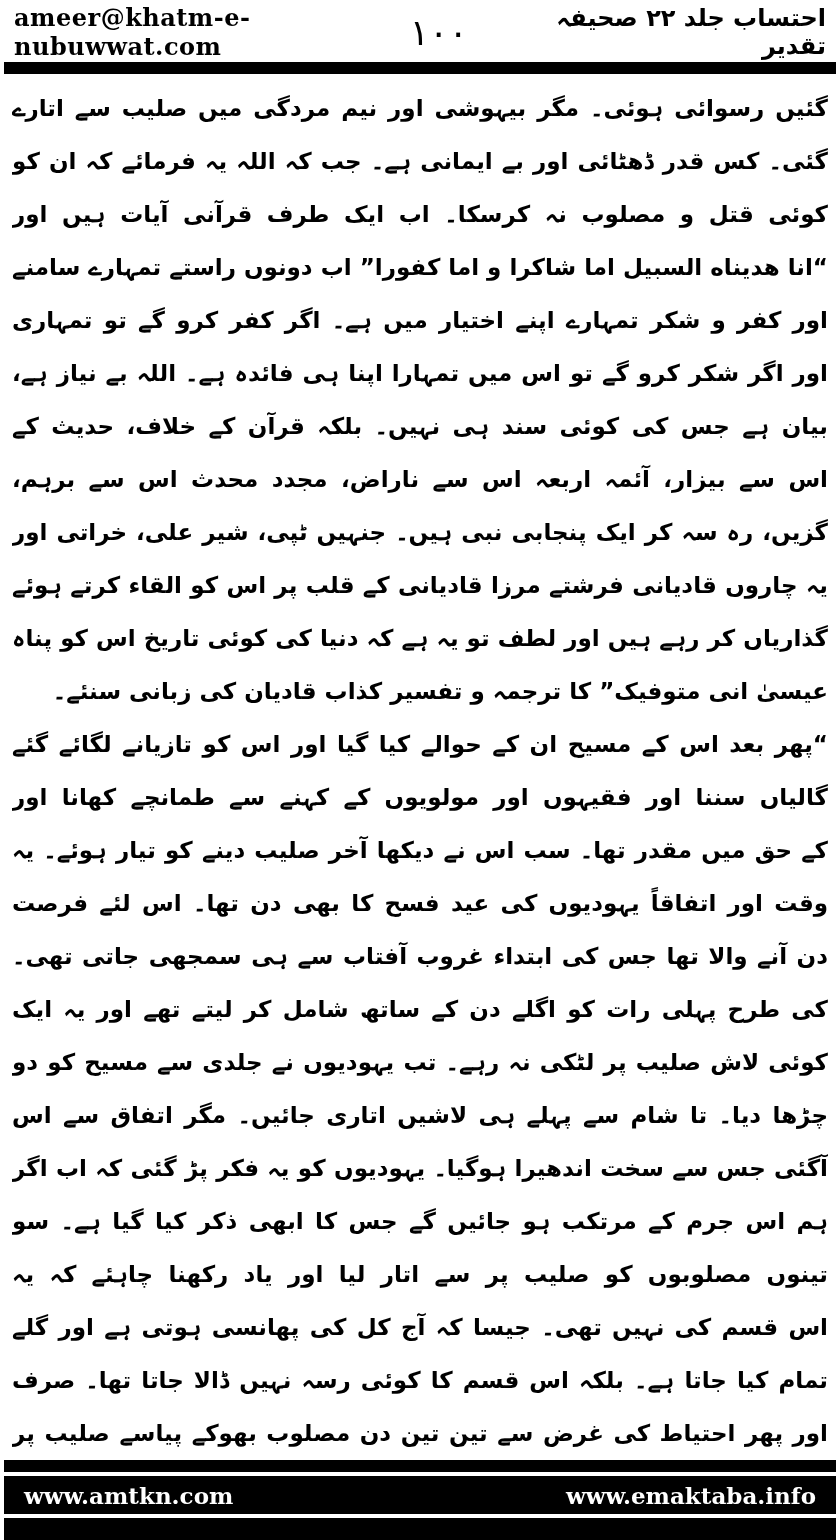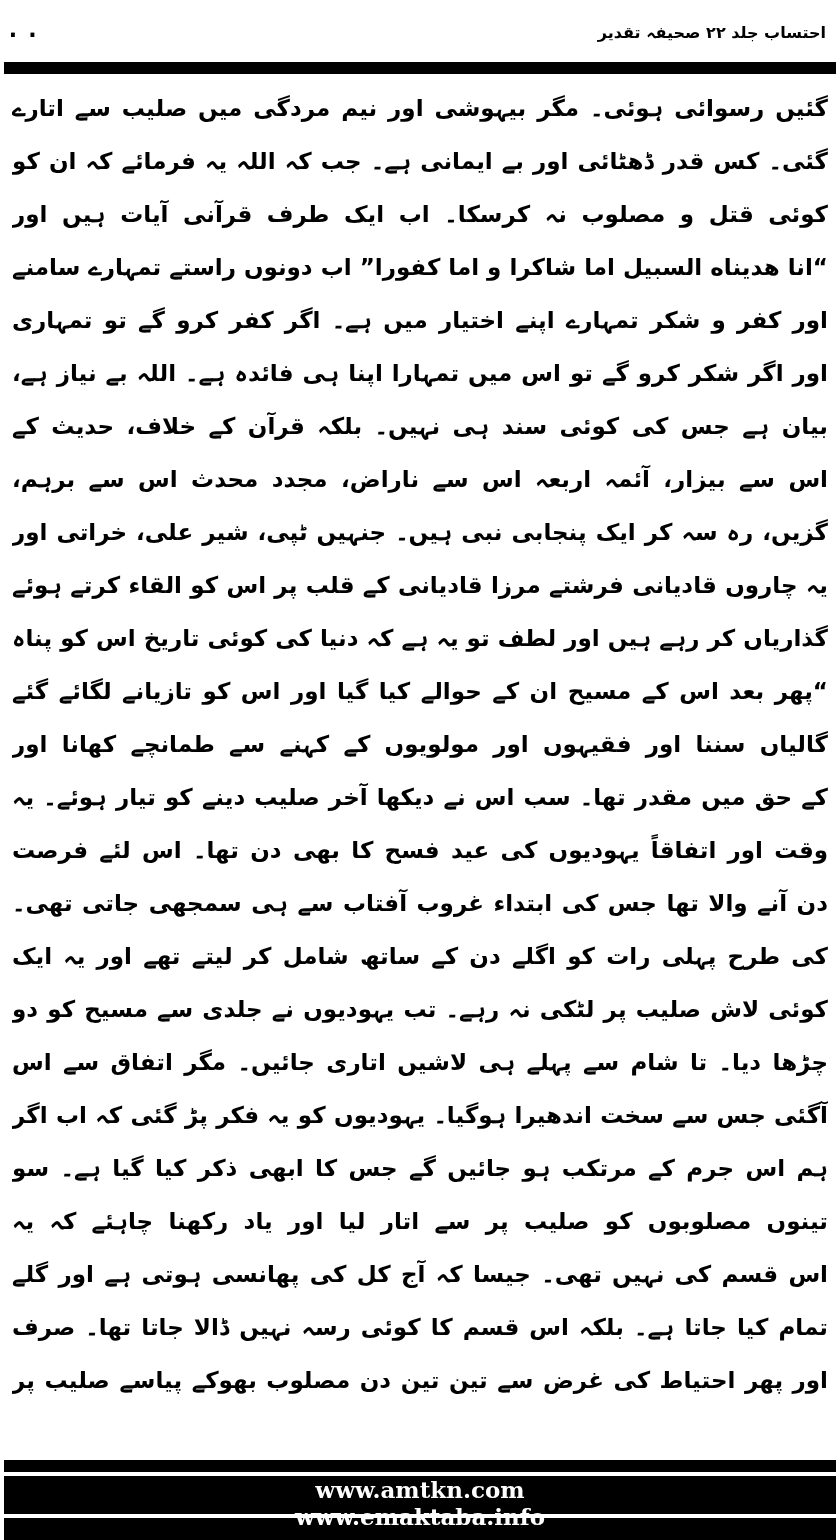--- a/index.html
+++ b/index.html
@@ -14,67 +14,69 @@
     justify-content:space-between; padding:6px 14px 0 14px; box-sizing:border-box;
   }
   .header-email {
     font-family:"DejaVu Serif", serif; font-weight:bold; font-size:24px;
     direction:ltr; letter-spacing:0.5px;
   }
   .header-page-number {
     font-size:36px; font-weight:normal; direction:rtl; transform:translateX(-30px);
   }
   .header-title {
-    font-size:16px; font-weight:bold; direction:rtl;
+    font-size:24px; font-weight:bold; direction:rtl;
   }
   .header-rule { height:12px; background:#000; margin:4px 4px 0 4px; }
   
   .body-text {
     direction:rtl; padding:8px 12px 0 12px; font-weight:bold; font-size:23px;
   }
   .line {
     height:53px; line-height:53px; overflow:hidden;
     text-align:justify; text-align-last:justify; white-space:normal;
   }
   .line.pend { text-align-last:right; }
   
   .footer { position:absolute; left:0; right:0; bottom:0; }
   .footer-rule-top { height:12px; background:#000; margin:0 4px 4px 4px; }
   .footer-band {
     height:38px; background:#000; color:#fff; margin:0 4px;
     display:flex; align-items:center; justify-content:space-between;
-    padding:0 40px; box-sizing:border-box;
-    font-family:"DejaVu Serif", serif; font-weight:bold; font-size:23px;flex-direction:column;
+    padding:0 20px; box-sizing:border-box;
+    font-family:"DejaVu Serif", serif; font-weight:bold; font-size:23px;
   }
   .footer-rule-bottom { height:22px; background:#000; margin:4px 4px 0 4px; }
 </style>
 </head>
 <body>
 
 <div class="page">
 
   <div class="header">
+    <span class="header-email">ameer@khatm-e-nubuwwat.com</span>
     <span class="header-page-number">۱۰۰</span>
     <span class="header-title" dir="rtl">احتساب جلد ۲۲ صحیفہ تقدیر</span>
   </div>
   <div class="header-rule"></div>
 
   <div class="body-text" dir="rtl">
 
   <div class="line">گئیں رسوائی ہوئی۔ مگر بیہوشی اور نیم مردگی میں صلیب سے اتارے جانے کی وجہ سے جان بچ</div>
       <div class="line">گئی۔ کس قدر ڈھٹائی اور بے ایمانی ہے۔ جب کہ اللہ یہ فرمائے کہ ان کو کوئی ہاتھ نہ لگا سکا اور اس کو</div>
       <div class="line">کوئی قتل و مصلوب نہ کرسکا۔ اب ایک طرف قرآنی آیات ہیں اور دوسری طرف توہمات مرزا۔</div>
       <div class="line">“انا هدیناه السبیل اما شاکرا و اما کفورا” اب دونوں راستے تمہارے سامنے ہیں</div>
       <div class="line">اور کفر و شکر تمہارے اپنے اختیار میں ہے۔ اگر کفر کرو گے تو تمہاری اپنی ہی جانوں کا نقصان ہے</div>
       <div class="line">اور اگر شکر کرو گے تو اس میں تمہارا اپنا ہی فائدہ ہے۔ اللہ بے نیاز ہے، ذیل میں مرزا قادیانی کا وہ</div>
       <div class="line">بیان ہے جس کی کوئی سند ہی نہیں۔ بلکہ قرآن کے خلاف، حدیث کے خلاف، خلفائے راشدین</div>
       <div class="line">اس سے بیزار، آئمہ اربعہ اس سے ناراض، مجدد محدث اس سے برہم، مفسر و صوفی اس سے پناہ</div>
       <div class="line">گزیں، رہ سہ کر ایک پنجابی نبی ہیں۔ جنہیں ٹپی، شیر علی، خراتی اور آئیل نے تنگ کر رکھا ہے اور</div>
       <div class="line">یہ چاروں قادیانی فرشتے مرزا قادیانی کے قلب پر اس کو القاء کرتے ہوئے اس کی تشہیر کی منت</div>
       <div class="line">گذاریاں کر رہے ہیں اور لطف تو یہ ہے کہ دنیا کی کوئی تاریخ اس کو پناہ نہیں دیتی۔ اب “یــــــا</div>
+      <div class="line pend">عیسیٰ انی متوفیک” کا ترجمہ و تفسیر کذاب قادیان کی زبانی سنئے۔</div>
       <div class="line">“پھر بعد اس کے مسیح ان کے حوالے کیا گیا اور اس کو تازیانے لگائے گئے اور جس قدر</div>
       <div class="line">گالیاں سننا اور فقیہوں اور مولویوں کے کہنے سے طمانچے کھانا اور ہنسی اور ٹھٹھے سے اڑائے جانا اس</div>
       <div class="line">کے حق میں مقدر تھا۔ سب اس نے دیکھا آخر صلیب دینے کو تیار ہوئے۔ یہ جمعہ کا دن تھا اور عصر کا</div>
       <div class="line">وقت اور اتفاقاً یہودیوں کی عید فسح کا بھی دن تھا۔ اس لئے فرصت بہت کم ملتی تھی اور آگے سبت کا</div>
       <div class="line">دن آنے والا تھا جس کی ابتداء غروب آفتاب سے ہی سمجھی جاتی تھی۔ کیونکہ یہودی لوگ مسلمانوں</div>
       <div class="line">کی طرح پہلی رات کو اگلے دن کے ساتھ شامل کر لیتے تھے اور یہ ایک شرعی تاکید تھی کہ سبت میں</div>
       <div class="line">کوئی لاش صلیب پر لٹکی نہ رہے۔ تب یہودیوں نے جلدی سے مسیح کو دو چوروں کے ساتھ صلیب پر</div>
       <div class="line">چڑھا دیا۔ تا شام سے پہلے ہی لاشیں اتاری جائیں۔ مگر اتفاق سے اس وقت ایک سخت آندھی</div>
       <div class="line">آگئی جس سے سخت اندھیرا ہوگیا۔ یہودیوں کو یہ فکر پڑ گئی کہ اب اگر اندھیری ہی میں شام ہوگئی تو</div>
       <div class="line">ہم اس جرم کے مرتکب ہو جائیں گے جس کا ابھی ذکر کیا گیا ہے۔ سو انہوں نے اس فکر کی وجہ سے</div>

